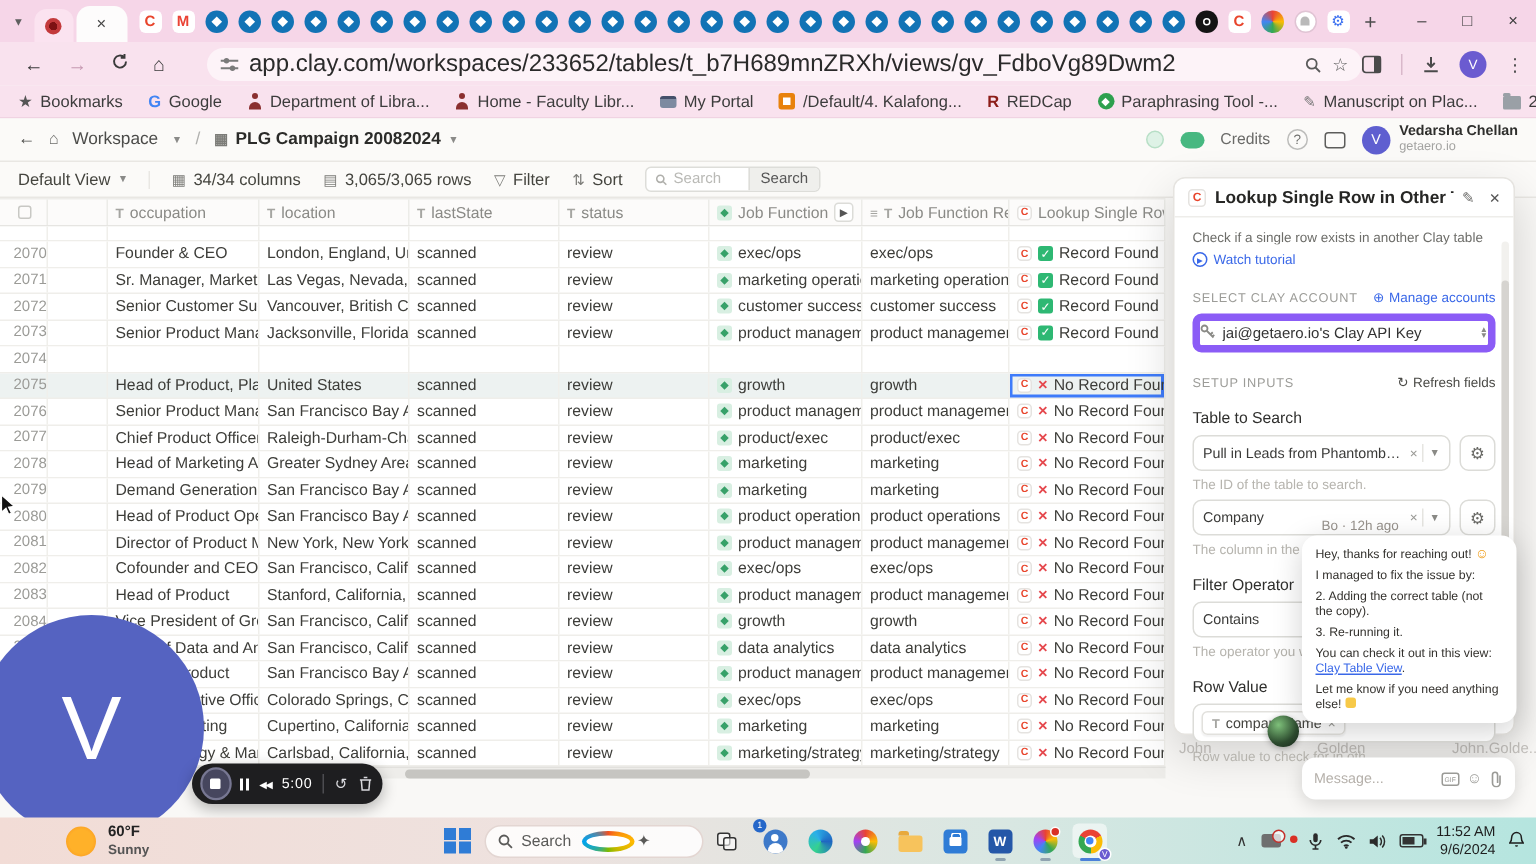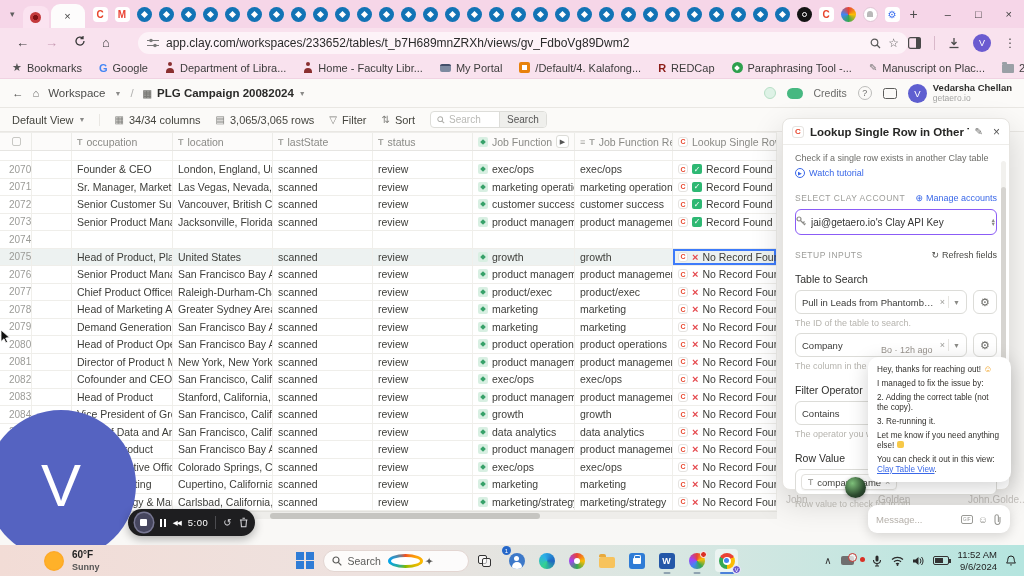--- a/index.html
+++ b/index.html
@@ -24,21 +24,21 @@
   .fav-rainbow{background:conic-gradient(#e94335,#fbbc05,#34a853,#4285f4,#e94335)}
   .fav-ghost{background:#fff;border:1px solid #e0c4d4}
   .fav-ghost i{width:6px;height:6px;border-radius:50% 50% 0 0;background:#b9b9b9}
   .fav-gear{background:#fff;border-radius:4px;color:#3a6ff0;font-size:10px}
   .newtab{margin-left:10px;color:#4d4d4d;font-size:14px}
   .wincontrols{position:absolute;right:12px;top:0;height:28px;display:flex;align-items:center;gap:24px;color:#3c3c3c;font-size:11px}
   .chromebar{position:absolute;top:28px;left:0;width:1024px;height:29px;background:#f9e2ee;display:flex;align-items:center}
   .navic{font-size:13px;color:#3a3a3a;margin-left:16px}
   .navic.fwd{color:#c79ab2}
   .urlbar{position:absolute;left:138px;top:4px;width:770px;height:22px;background:#fdf3f8;border-radius:12px;display:flex;align-items:center;padding:0 9px;gap:7px}
-  .url-text{font-size:12px;color:#2a2a2a;white-space:nowrap;overflow:hidden;flex:1}
+  .url-text{font-size:16px;color:#2a2a2a;white-space:nowrap;overflow:hidden;flex:1}
   .bar-right{position:absolute;right:8px;top:0;height:29px;display:flex;align-items:center;gap:13px}
   .tool-ic{color:#4a4a4a;font-size:12px;display:flex;align-items:center}
   .vdiv{width:1px;height:14px;background:#d9b8ca}
   .mini-avatar{width:18px;height:18px;border-radius:50%;background:#6b5bd0;color:#fff;font-size:9px;display:flex;align-items:center;justify-content:center}
   .bookmarks{position:absolute;top:57px;left:0;width:1024px;height:22px;background:#f9e2ee;display:flex;align-items:center;padding:0 12px;gap:17px;border-bottom:1px solid #f0d3e2}
   .bm{display:flex;align-items:center;gap:5px;font-size:11px;color:#3c3c3c;white-space:nowrap}
   .bm-star{color:#555;font-size:11px}
   .bm-g{color:#4285f4;font-weight:bold;font-size:11px}
   .ic-person{position:relative;width:10px;height:11px}
   .ic-person::before{content:"";position:absolute;top:0;left:3px;width:4px;height:4px;border-radius:50%;background:#8a2f2f}
@@ -108,21 +108,21 @@
   .pencil{color:#6f6f6d;font-size:10px}
   .p-close{color:#555;font-size:12px;margin-left:4px}
   .p-body{padding:8px 12px;position:relative}
   .p-desc{font-size:9px;color:#6d6d69;white-space:nowrap;overflow:hidden}
   .p-link{display:flex;align-items:center;gap:4px;margin-top:5px;color:#3a68e8;font-size:9px}
   .wt-ico{width:10px;height:10px;border:1px solid #3a68e8;border-radius:50%;font-size:5px;display:flex;align-items:center;justify-content:center}
   .p-rowlbl{display:flex;align-items:center;justify-content:space-between;margin-top:15px}
   .caps{font-size:8.5px;color:#9c9c98;letter-spacing:.5px}
   .p-mng{display:flex;align-items:center;gap:3px;color:#3a68e8;font-size:9px}
   .p-refresh{display:flex;align-items:center;gap:3px;color:#4a4a46;font-size:9px}
-  .p-select{margin-top:6px;height:26px;border:1px solid #8b5cf6;border-radius:6px;background:#fff;display:flex;align-items:center;padding:0 0;gap:5px;font-size:10px;color:#333}
+  .p-select{margin-top:6px;height:26px;border:5px solid #8b5cf6;border-radius:6px;background:#fff;display:flex;align-items:center;padding:0 0;gap:5px;font-size:10px;color:#333}
   .keyic{color:#8a8a86;font-size:9px}
   .spin{margin-left:auto;display:flex;flex-direction:column;line-height:4.5px;font-size:5.5px;color:#8a8a86}
   .f-label{margin-top:13px;font-size:10.5px;color:#2f2f2d}
   .f-row{margin-top:5px;display:flex;align-items:center}
   .combo{flex:1;min-width:0;height:24px;border:1px solid #dcdcd8;border-radius:6px;background:#fff;display:flex;align-items:center;padding:0 6px;font-size:9.5px;color:#3a3a38}
   .combo .val{flex:1;white-space:nowrap;overflow:hidden;text-overflow:ellipsis}
   .combo .x{color:#9a9a96;font-size:9px;margin:0 3px}
   .combo .dv{width:1px;height:12px;background:#e6e5e1}
   .combo .dn{color:#8a8a86;font-size:7px;margin-left:4px}
   .gearbtn{width:24px;height:24px;border:1px solid #dcdcd8;border-radius:6px;background:#fff;margin-left:6px;display:flex;align-items:center;justify-content:center;color:#6a6a66;font-size:11px;flex:0 0 auto}
@@ -1028,22 +1028,22 @@
         <i></i>
       </div>
   </div>
 
   <div class="chat-meta">Bo · 12h ago</div>
   <div class="bubble" id="chat-lines">
       <p>Hey, thanks for reaching out! <span class="emo-smile">☺</span></p>
       <p>I managed to fix the issue by:</p>
       <p>2. Adding the correct table (not the copy).</p>
       <p>3. Re-running it.</p>
+      <p>You can check it out in this view: <a href="#">Clay Table View</a>.</p>
       <p>Let me know if you need anything else! <span class="emo-pray"></span></p>
-      <p>You can check it out in this view: <a href="#">Clay Table View</a>.</p>
     </div>
   <div class="chat-avatar"></div>
   <div class="msgbar">
     <span class="msgph">Message...</span>
     <span class="gif">GIF</span>
     <span class="smiley">☺</span>
     <svg width="9" height="11" viewBox="0 0 9 11">
         <path d="M7 3v5a2.5 2.5 0 0 1-5 0V2.5a1.7 1.7 0 0 1 3.4 0V8" fill="none" stroke="#9a9a96" stroke-width="1.1"></path>
       </svg>
   </div>

